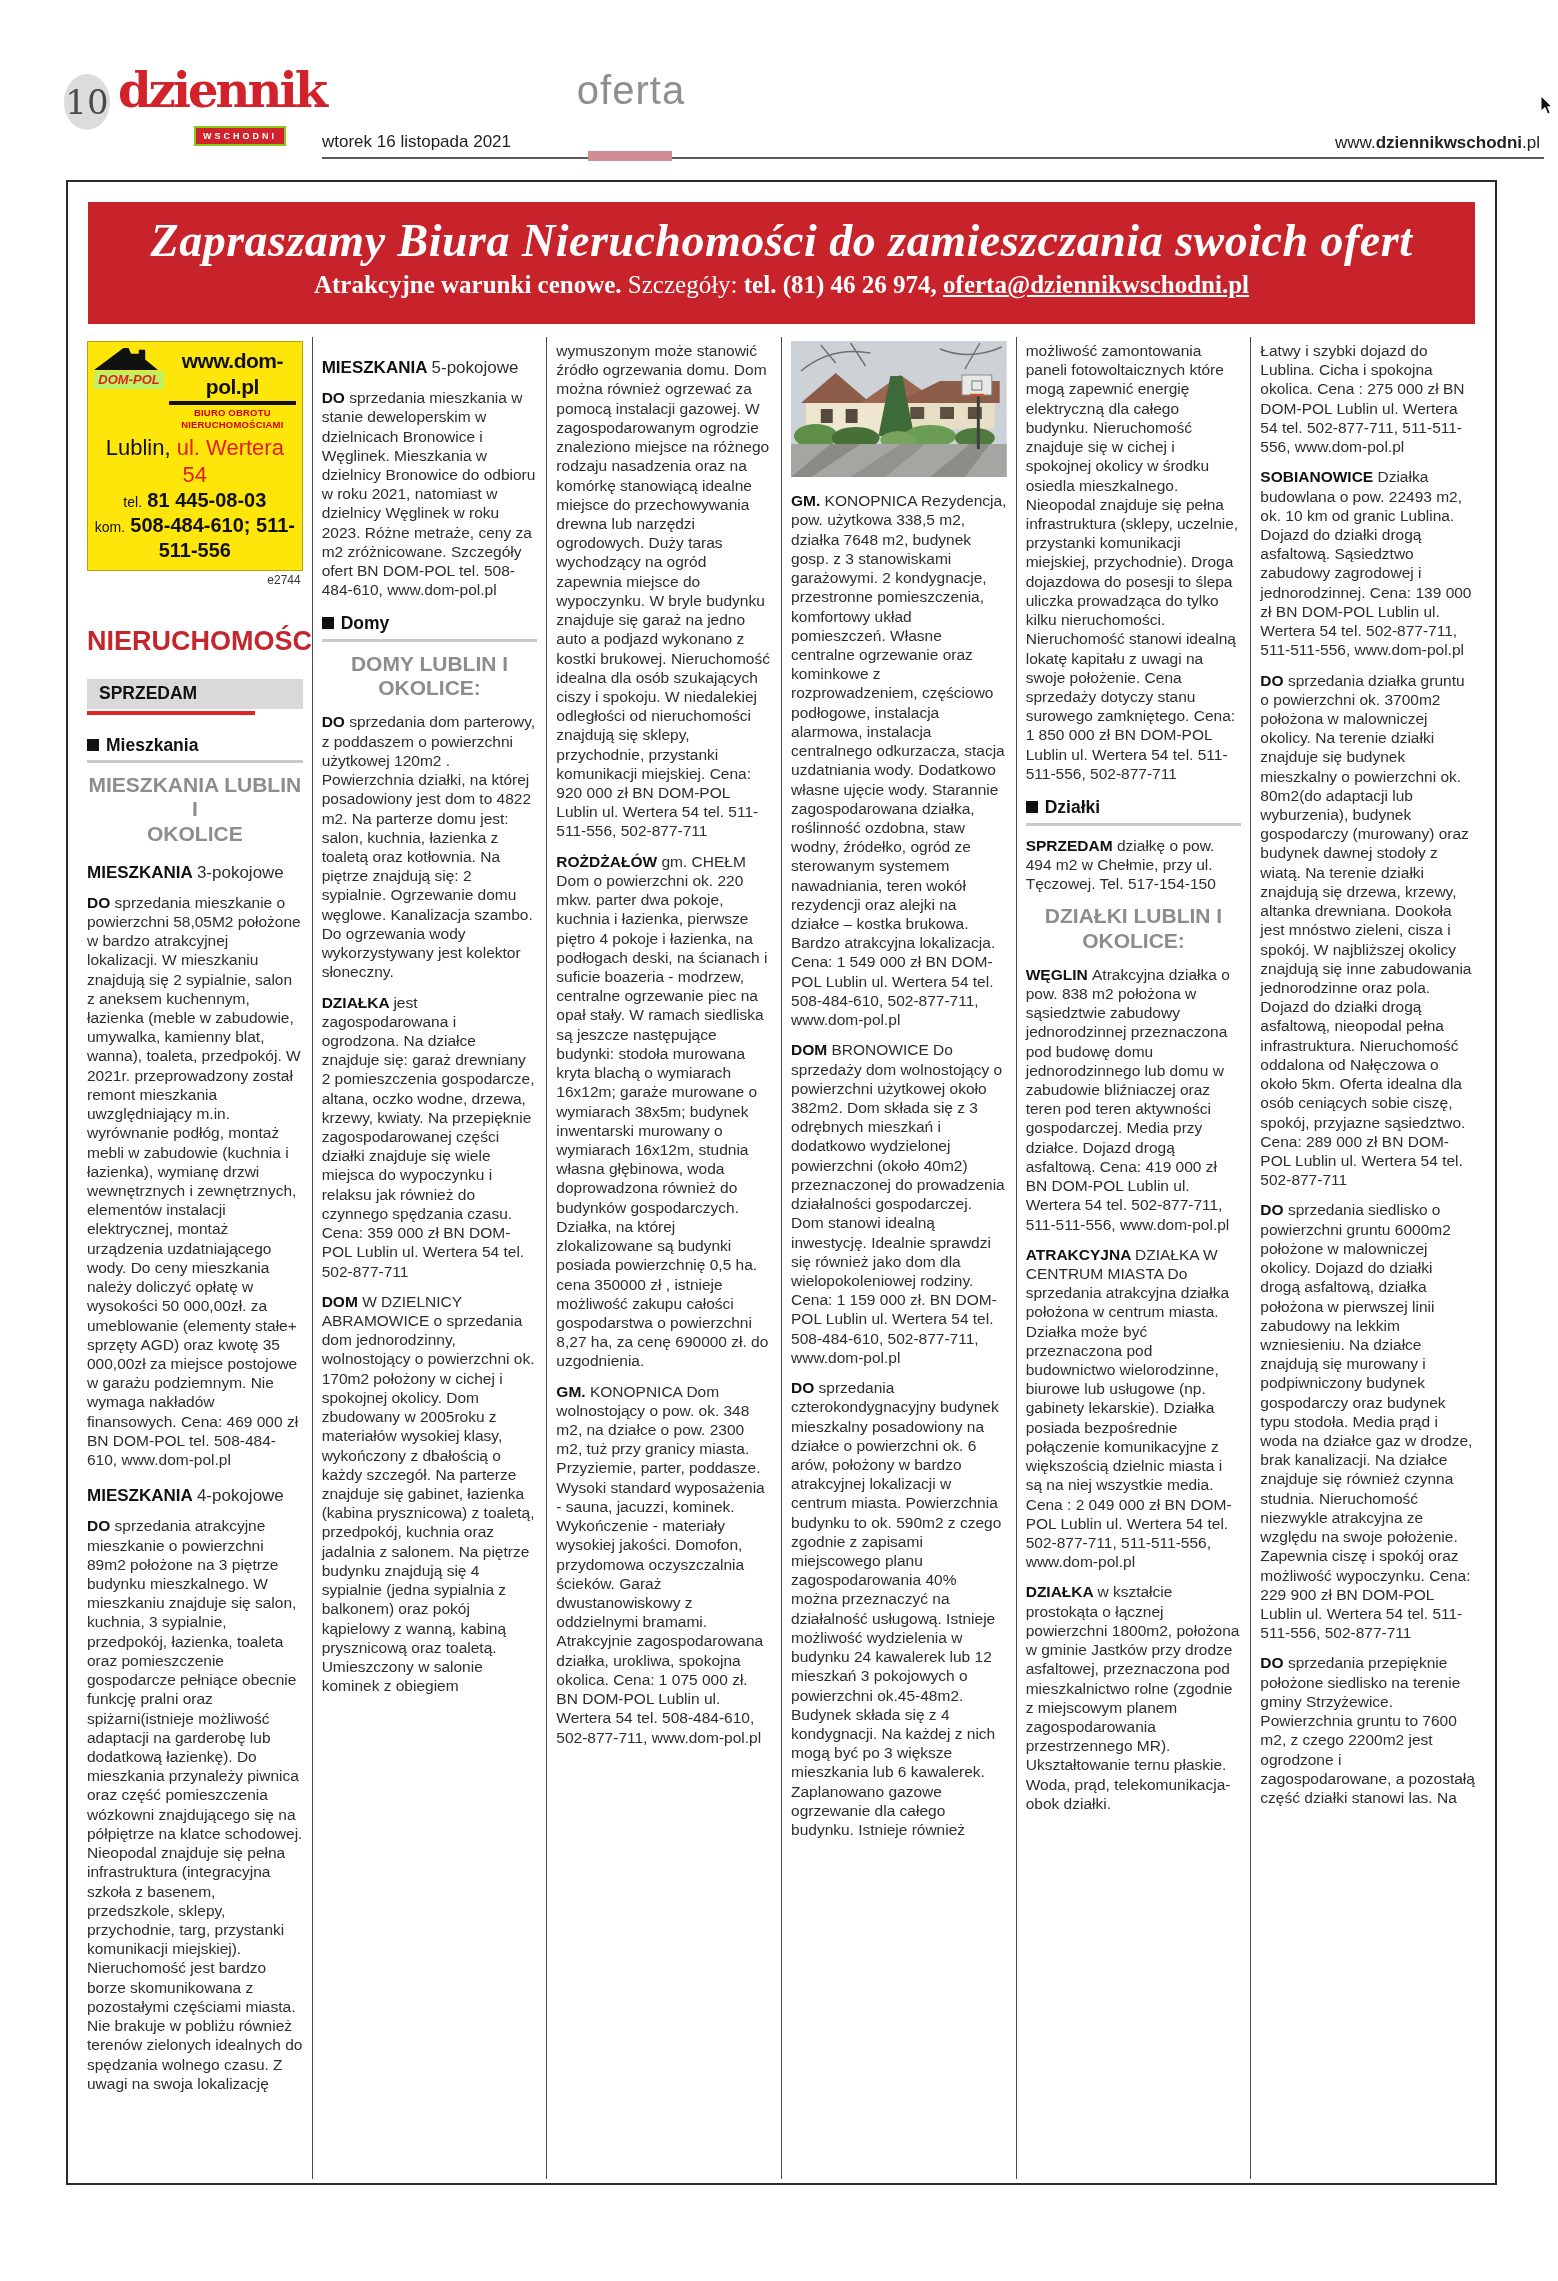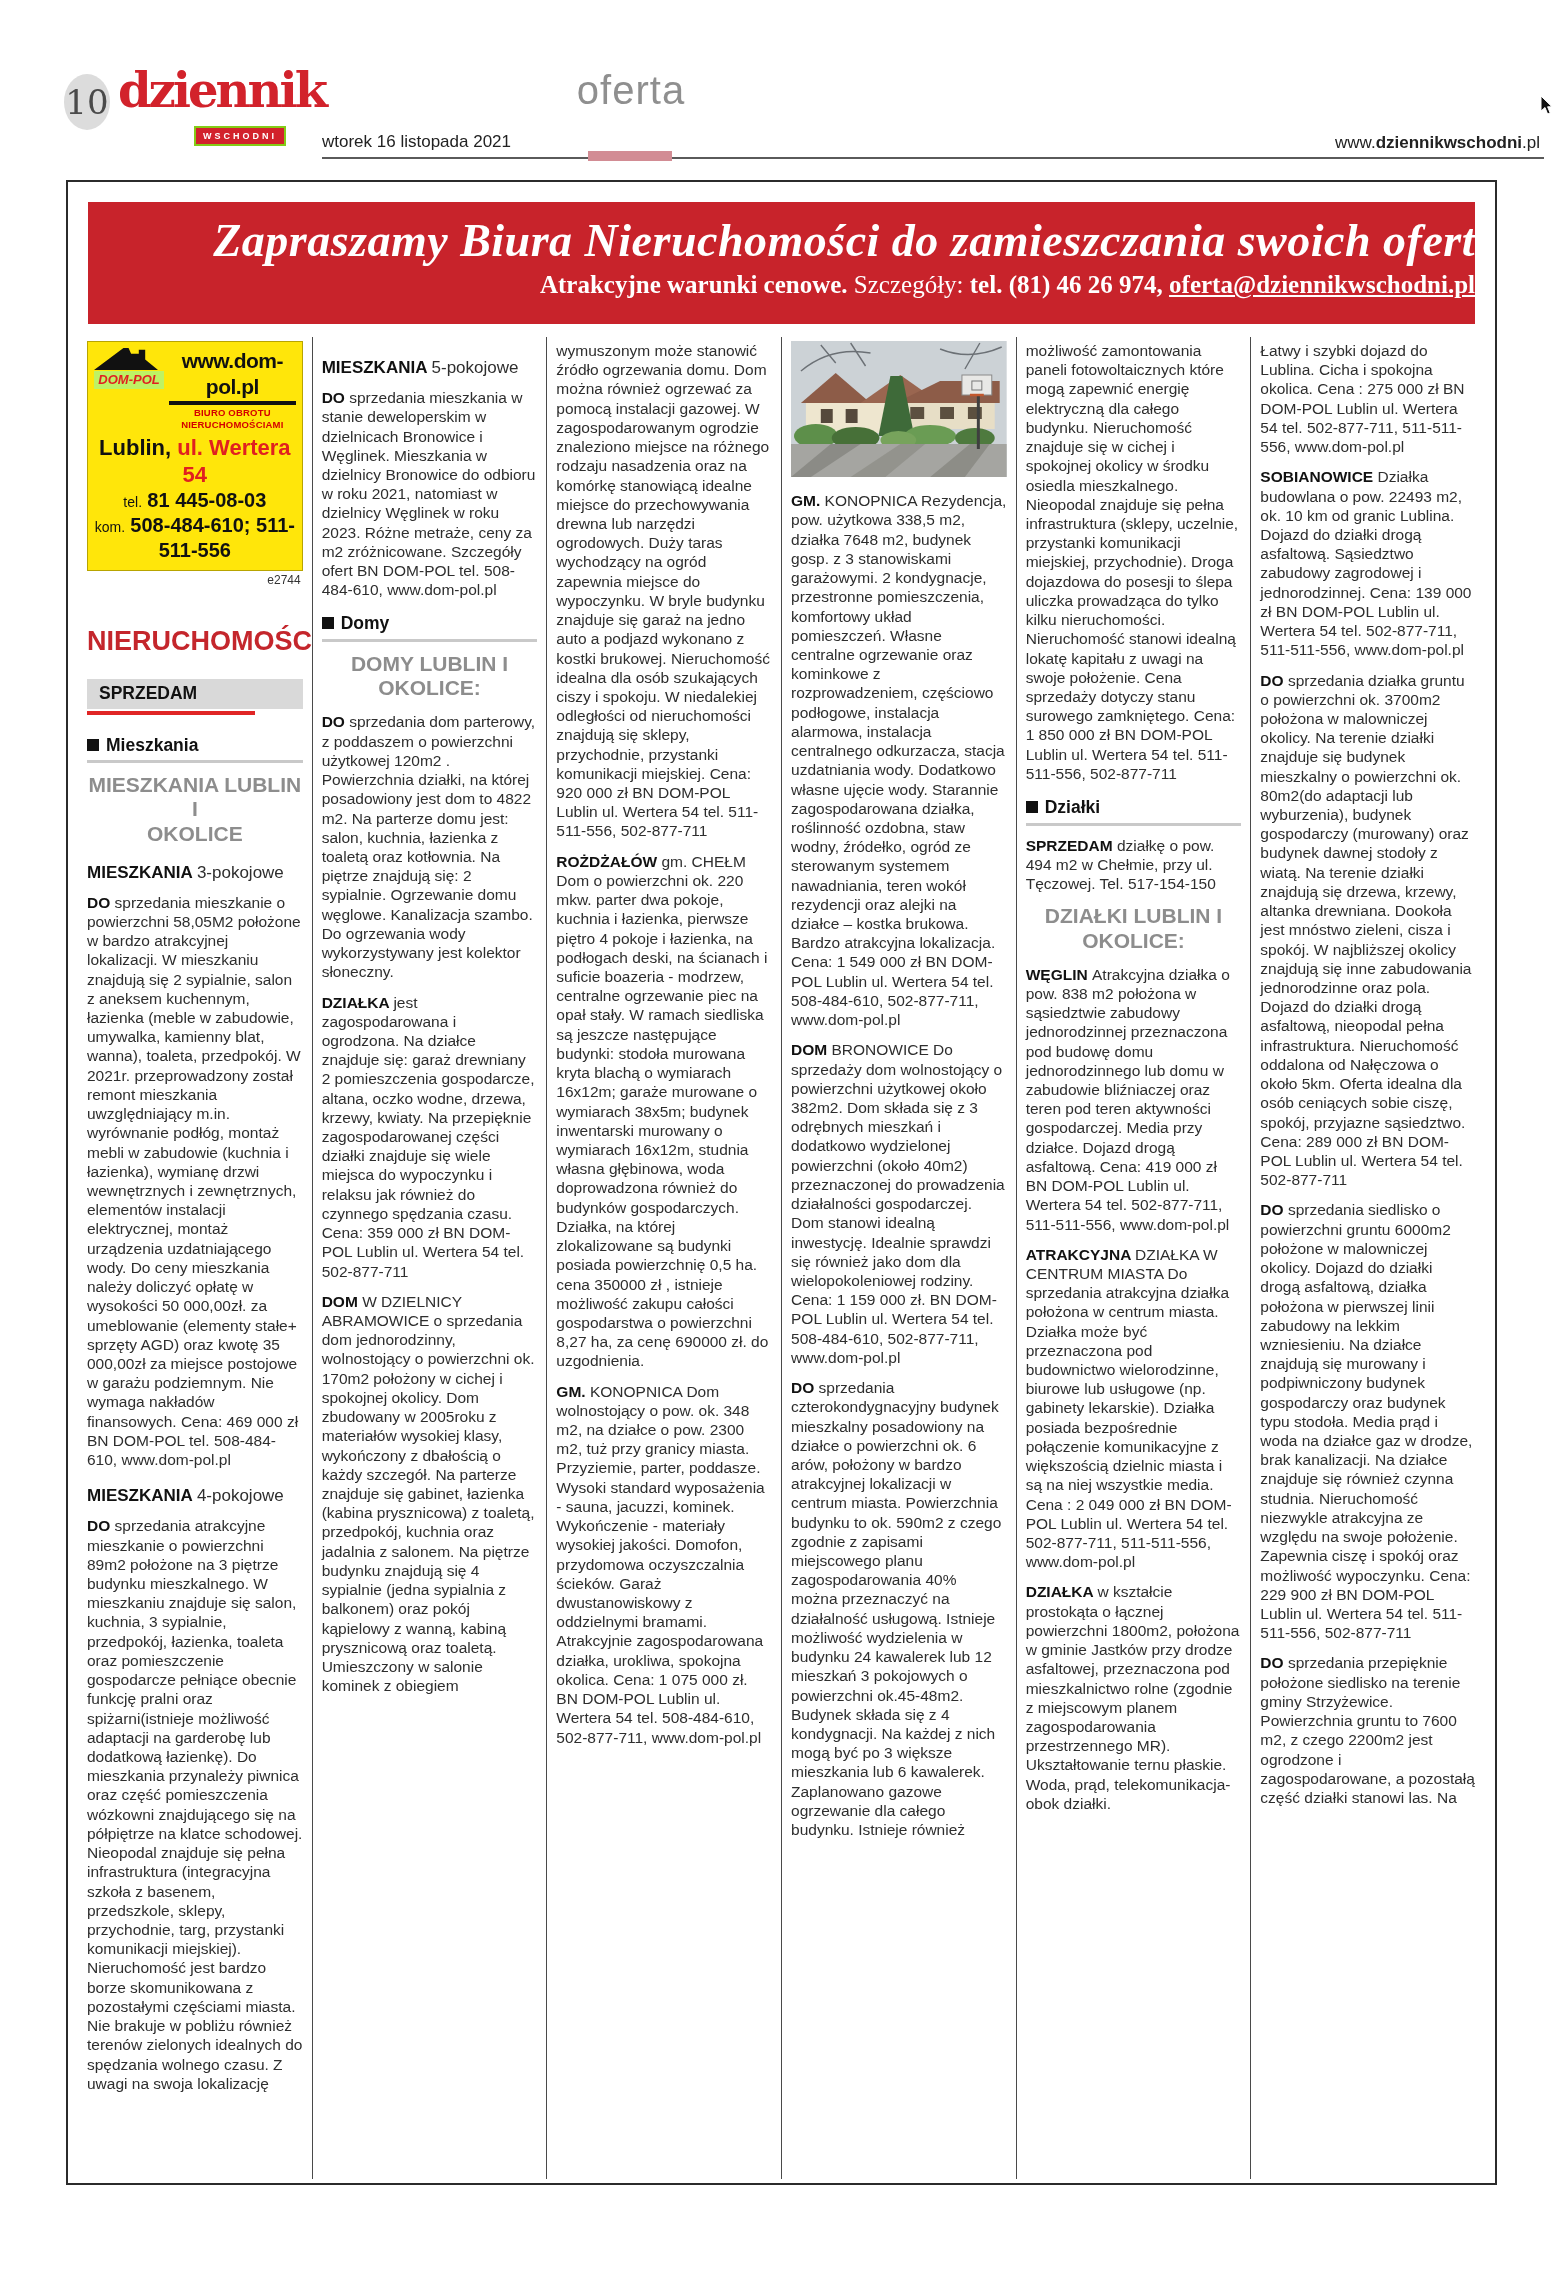--- a/index.html
+++ b/index.html
@@ -19,21 +19,21 @@
                 font-size:40px;font-weight:200;color:#8f8f8f;letter-spacing:1px;}
   .hrule{position:absolute;top:157px;left:322px;width:1222px;height:2px;background:#5a5a5a;}
   .pinkbar{position:absolute;top:151px;left:588px;width:84px;height:10px;background:#d28c94;}
   .url{position:absolute;right:18px;top:133px;font-size:17px;color:#222;margin-left:32px;}
   .url b{font-weight:bold;}
   .cursor{position:absolute;left:1540px;top:96px;}
   
   .box{position:absolute;left:66px;top:180px;width:1431px;height:2005px;
        border:2px solid #2b2b2b;box-sizing:border-box;background:#fff;}
   .banner{position:absolute;left:20px;right:20px;top:20px;height:122px;background:#c8232b;
-          color:#fff;text-align:right;overflow:hidden;}
+          color:#fff;text-align:center;overflow:hidden;}
   .banner-title{font-family:"Liberation Serif",serif;font-style:italic;font-weight:bold;
                 font-size:46px;margin-top:12px;letter-spacing:.5px;}
   .banner-sub{font-family:"Liberation Serif",serif;font-size:25px;margin-top:4px;}
   .banner-sub .bd{font-weight:bold;}
   .banner-sub .u{font-weight:bold;text-decoration:underline;}
   
   .cols{position:absolute;top:155px;left:10px;right:10px;bottom:4px;display:flex;}
   .col{flex:1 1 0;padding:4px 9px 0;overflow:hidden;font-size:15.5px;line-height:1.24;}
   .col+.col{border-left:1px solid #4a4a4a;}
   .col p{margin:0 0 11px;}
@@ -53,21 +53,21 @@
   .dp-top{display:flex;align-items:flex-start;}
   .dp-logo{width:70px;margin-right:5px;}
   .dp-roof{width:64px;height:22px;background:#111;
            clip-path:polygon(0 100%,46% 0,54% 0,58% 26%,70% 26%,70% 8%,80% 8%,80% 52%,100% 100%);}
   .dp-brand{background:#bef264;color:#e02020;font-weight:bold;font-style:italic;font-size:13px;
             padding:1px 0;margin-top:1px;}
   .dp-right{flex:1;}
   .dp-url{font-weight:bold;font-size:21px;color:#111;letter-spacing:-.5px;}
   .dp-line{height:4px;background:#111;margin:1px 0 2px;}
   .dp-tag{color:#d40000;font-weight:bold;font-size:9.5px;letter-spacing:.2px;}
-  .dp-city{font-weight:bold;font-size:22px;margin-top:3px;color:#111;}
+  .dp-city{font-weight:normal;font-size:22px;margin-top:3px;color:#111;}
   .dp-city .rd{color:#e02020;}
   .dp-tel{font-size:19px;color:#111;}
   .dp-tel .lbl{font-size:14px;font-weight:normal;}
   .dp-tel b{font-size:20px;}
   .adcode{text-align:right;font-size:12px;color:#333;margin:2px 2px 26px 0;}
   .photo{margin:0 0 10px;}
 </style>
 </head>
 <body>
 

